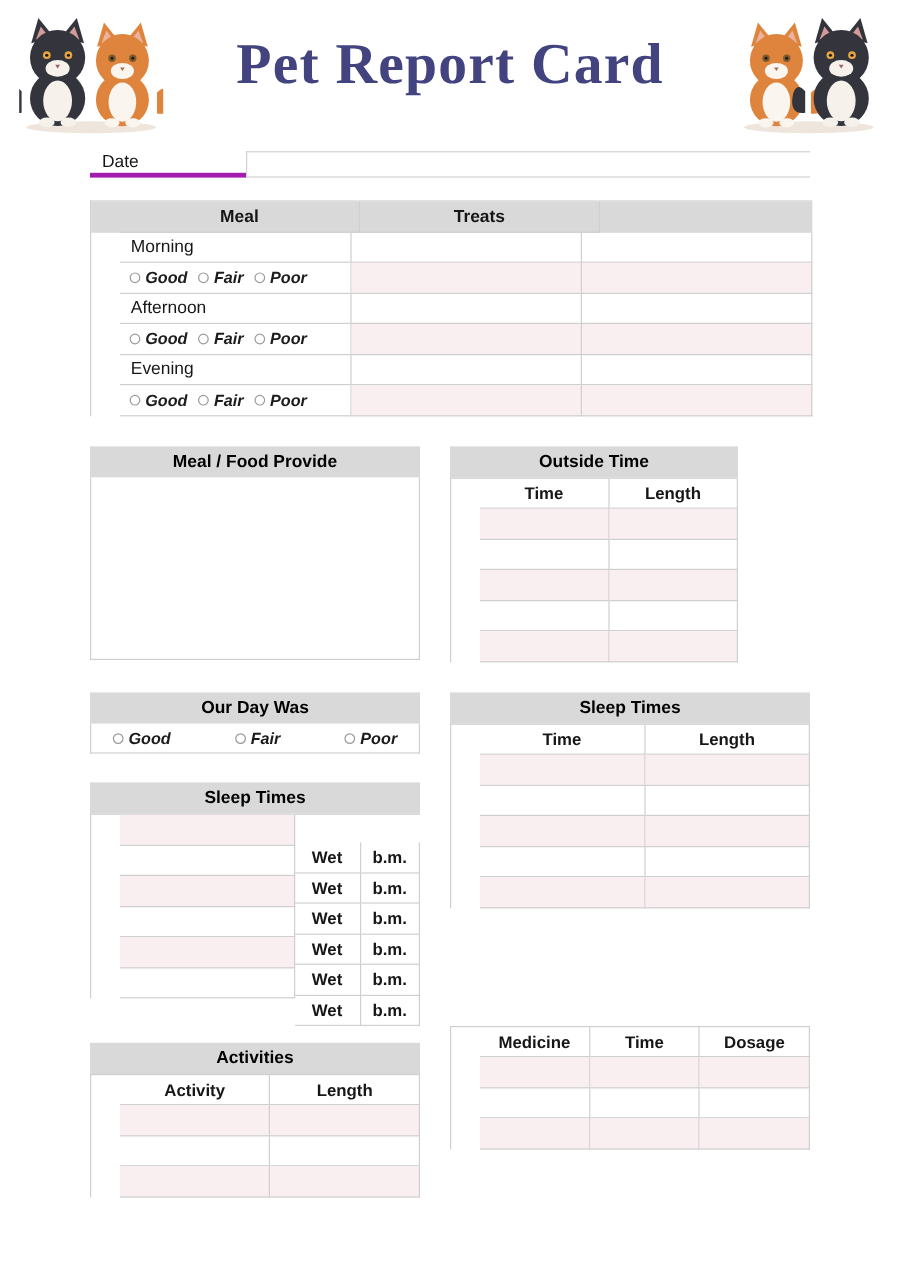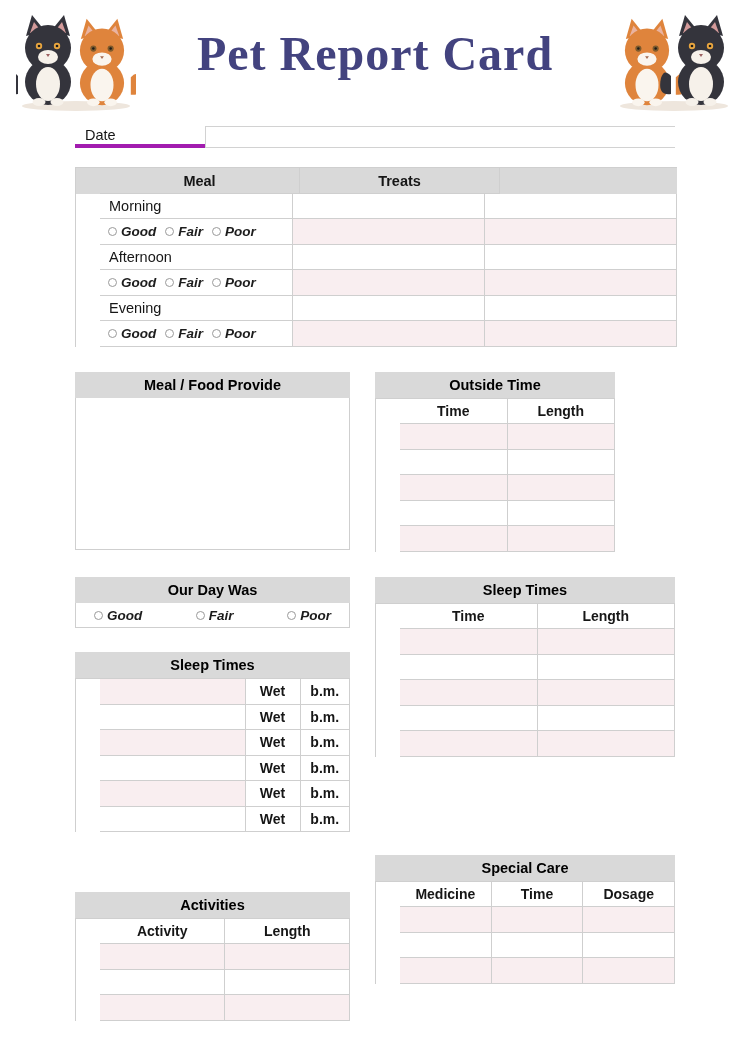--- a/index.html
+++ b/index.html
@@ -33,21 +33,21 @@
   .date-row{ position:absolute; top:126px; left:75px; width:600px; height:22px; display:flex; }
   .date-cell{ width:130px; border-bottom:4px solid #a21caf; display:flex; align-items:center; padding-left:10px; font-size:14.5px; }
   .date-line{ flex:1; border:1px solid #d2d2d2; border-right:none; }
 
   
   .sec{ position:absolute; }
   .bar{ height:26px; background:var(--section-header-bg); display:flex; align-items:center; justify-content:center; font-weight:700; font-size:14.5px; color:#000000; }
   .tbl{ border-left:1px solid var(--border); border-top:1px solid var(--border); }
   .row{ display:flex;padding-left:24px; }
   .cell{ border-right:1px solid var(--border); border-bottom:1px solid var(--border); display:flex; align-items:center; }
-  .cell.center{ justify-content:center; }
+  .cell.center{ justify-content:center;margin-top:23px; }
   .pink{ background:var(--row-stripe); }
   .colhead{ font-weight:600; font-size:14px; justify-content:center; }
 
   
   .meal{ top:167px; left:75px; width:602px; }
   .m-c{ width:200px; height:100%; }
   .mt-head{ height:26px; background:var(--section-header-bg); }
   .mt-head .m-c{ font-weight:700; justify-content:center; font-size:14.5px; }
   .mt-row{ height:25px; }
   .mt-row.radio{ height:26px; }
@@ -78,21 +78,21 @@
   .p-row{ height:25.5px; }
   .p-c1{ width:159px; height:100%; }
   .p-c2{ width:60px; height:100%; font-weight:700; font-size:14px; }
   .p-c3{ width:54px; height:100%; font-weight:700; font-size:14px; }
 
   
   .concerns{ top:779px; left:375px; width:300px; }
   .concerns-row{ height:26px; border:1px solid var(--border); border-top:none; background:#fff; }
 
   
-  .acts{ top:892px; left:75px; width:275px; }
+  .acts{ top:869px; left:75px; width:275px; }
   .a-row{ height:25.5px; }
   .a-c1{ width:137px; height:100%; }
   .a-c2{ width:136px; height:100%; }
 
   
   .care{ top:855px; left:375px; width:300px; }
   .s-c{ width:99.6px; height:100%; }
 </style>
 </head>
 <body>
@@ -374,21 +374,20 @@
           <div class="cell a-c2"></div>
         </div>
       <div class="row a-row">
           <div class="cell a-c1 pink"></div>
           <div class="cell a-c2 pink"></div>
         </div>
     </div>
   </div>
 
   <div class="sec care">
-    <div class="bar">Special Care</div>
     <div class="tbl">
       <div class="row t2-head">
         <div class="cell s-c colhead">Medicine</div>
         <div class="cell s-c colhead">Time</div>
         <div class="cell s-c colhead">Dosage</div>
       </div>
       <div class="row a-row">
           <div class="cell s-c pink"></div>
           <div class="cell s-c pink"></div>
           <div class="cell s-c pink"></div>

